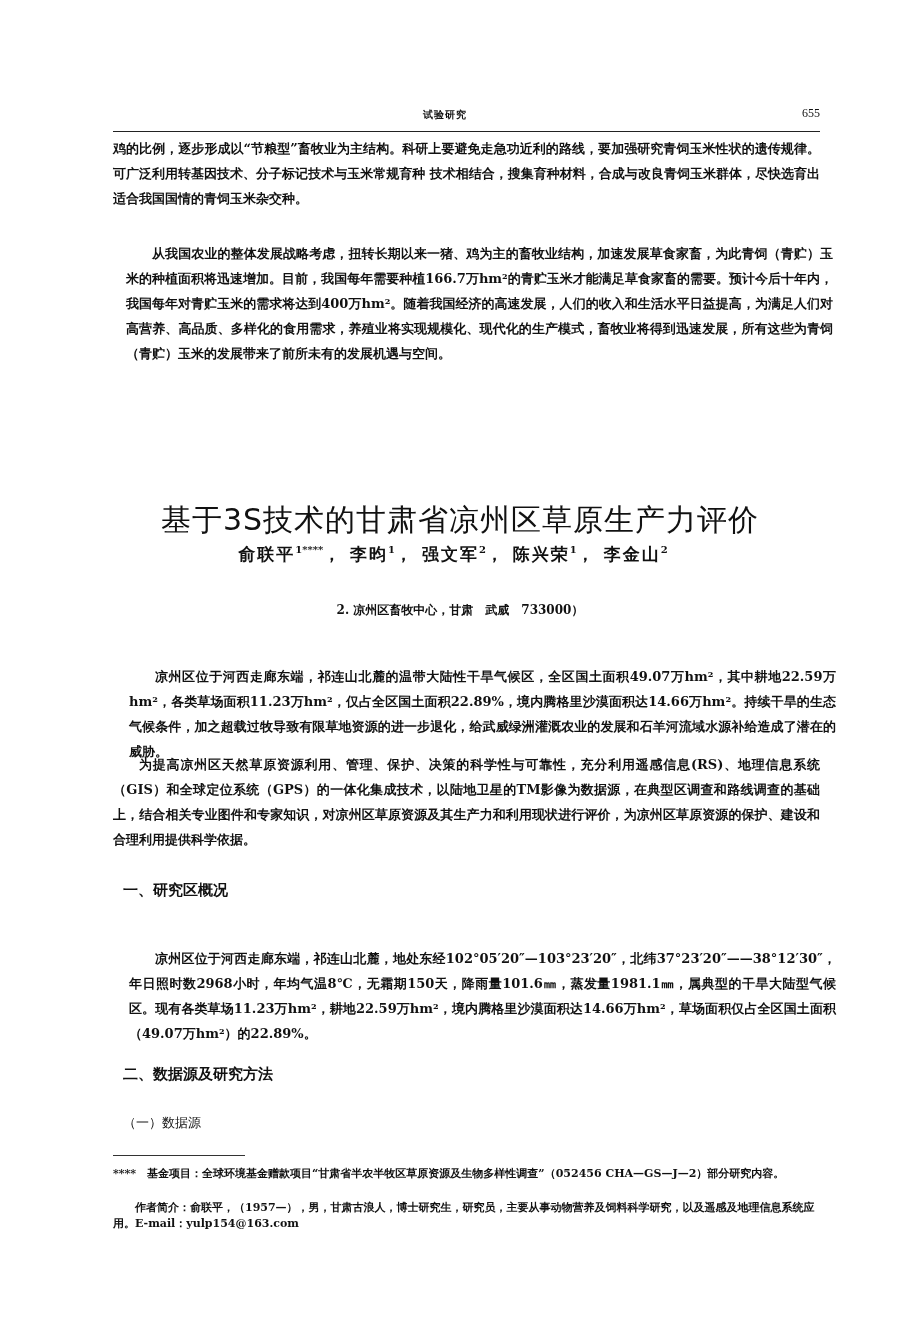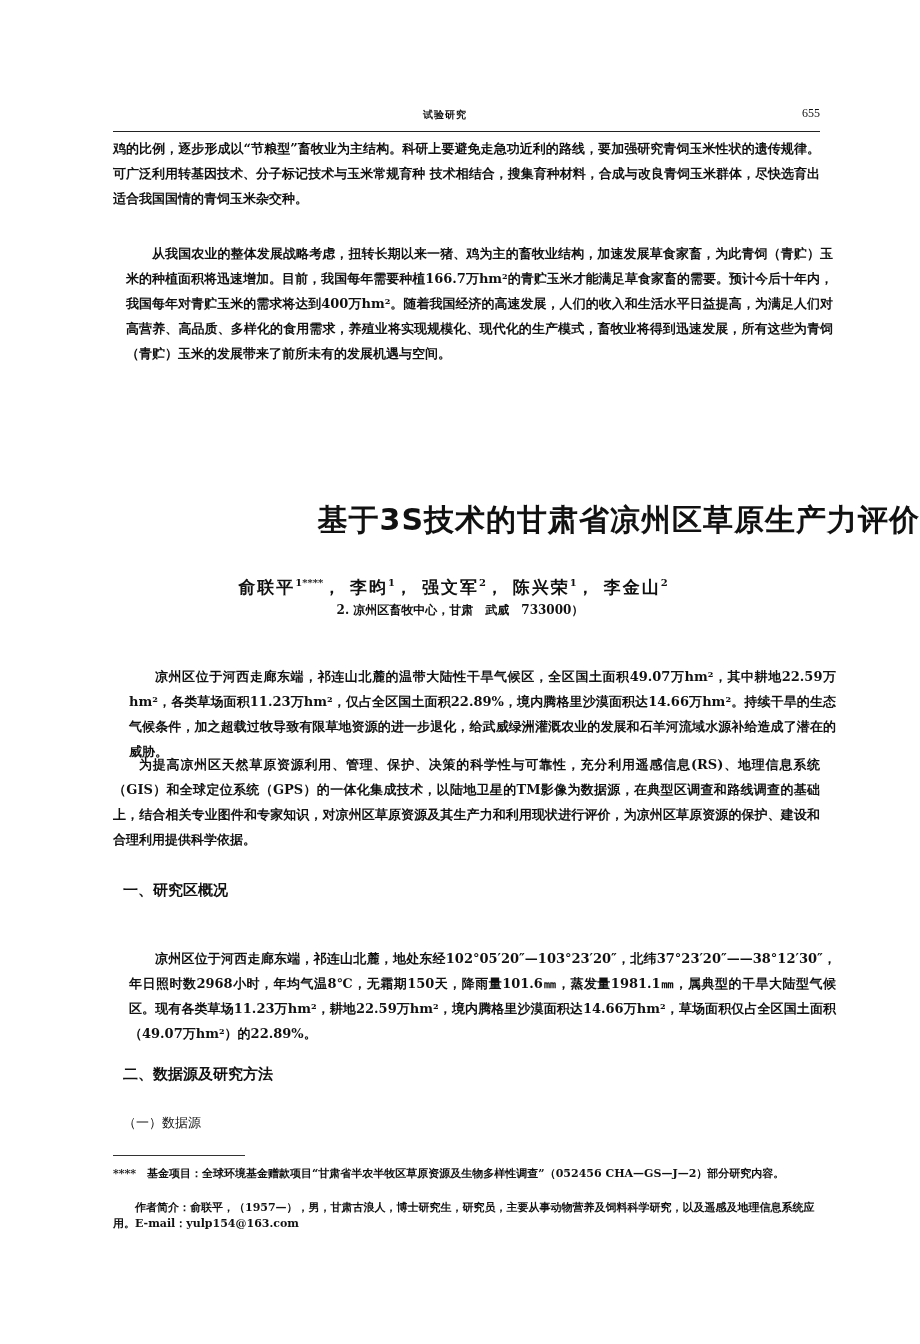--- a/index.html
+++ b/index.html
@@ -9,24 +9,24 @@
   .header { position: absolute; left: 113px; top: 106px; width: 707px; height: 24px; }
   .header .running { position: absolute; left: 310px; top: 2px; font-size: 10px; font-weight: bold;
          font-family: "DejaVu Sans", sans-serif; letter-spacing: 1px; }
   .header .pageno { position: absolute; right: 0; top: 0; font-size: 12px;
          font-family: "Liberation Serif", serif; }
   .header-rule { position: absolute; left: 113px; top: 131px; width: 707px; height: 0;
          border-top: 1.5px solid #222; }
   .para { position: absolute; left: 113px; width: 707px; font-size: 13px; line-height: 25px;
          text-align: justify; text-align-last: left; font-weight: 600; }
   .para.indent { text-indent: 26px; }
-  .title { position: absolute; left: 0; width: 920px; text-align: right; top: 500px;
-         font-size: 30px; font-family: "DejaVu Sans", sans-serif; letter-spacing: 1px; font-weight: 700; }
+  .title { position: absolute; left: 0; width: 920px; text-align: center; top: 500px;
+         font-size: 30px; font-family: "DejaVu Sans", sans-serif; letter-spacing: 1px; font-weight: 400; }
   .authors { position: absolute; left: 0; width: 906px; text-align: center; top: 543px;
-         font-size: 17px; font-weight: bold; letter-spacing: 2px; margin-top: 33px; }
+         font-size: 17px; font-weight: bold; letter-spacing: 2px; }
   .authors sup { font-size: 10px; letter-spacing: 0; }
   .affil { position: absolute; left: 0; width: 920px; text-align: center; font-size: 12px; font-weight: 600; }
   .heading { position: absolute; left: 123px; font-size: 15px; font-weight: bold;
          font-family: Liberation Mono, monospace; }
   .subheading { position: absolute; left: 123px; font-size: 13px; font-weight: normal; }
   .fn-rule { position: absolute; left: 113px; top: 1155px; width: 132px; border-top: 1px solid #333; }
   .footnote { position: absolute; left: 113px; width: 707px; font-size: 11px; line-height: 16px;
          font-weight: 600; }
   .footnote.indent { text-indent: 22px; }
 </style>

